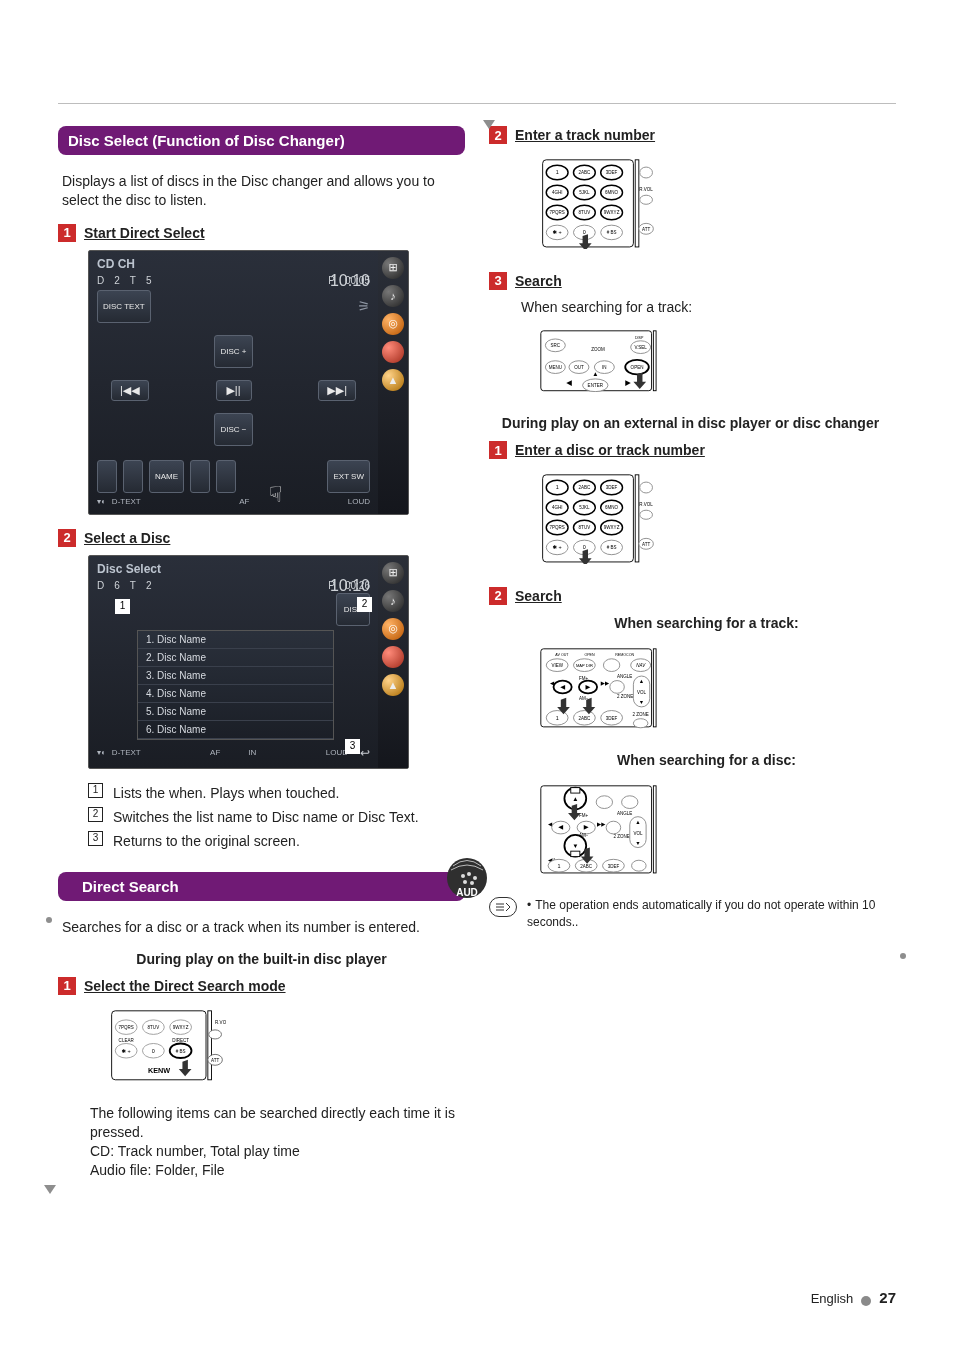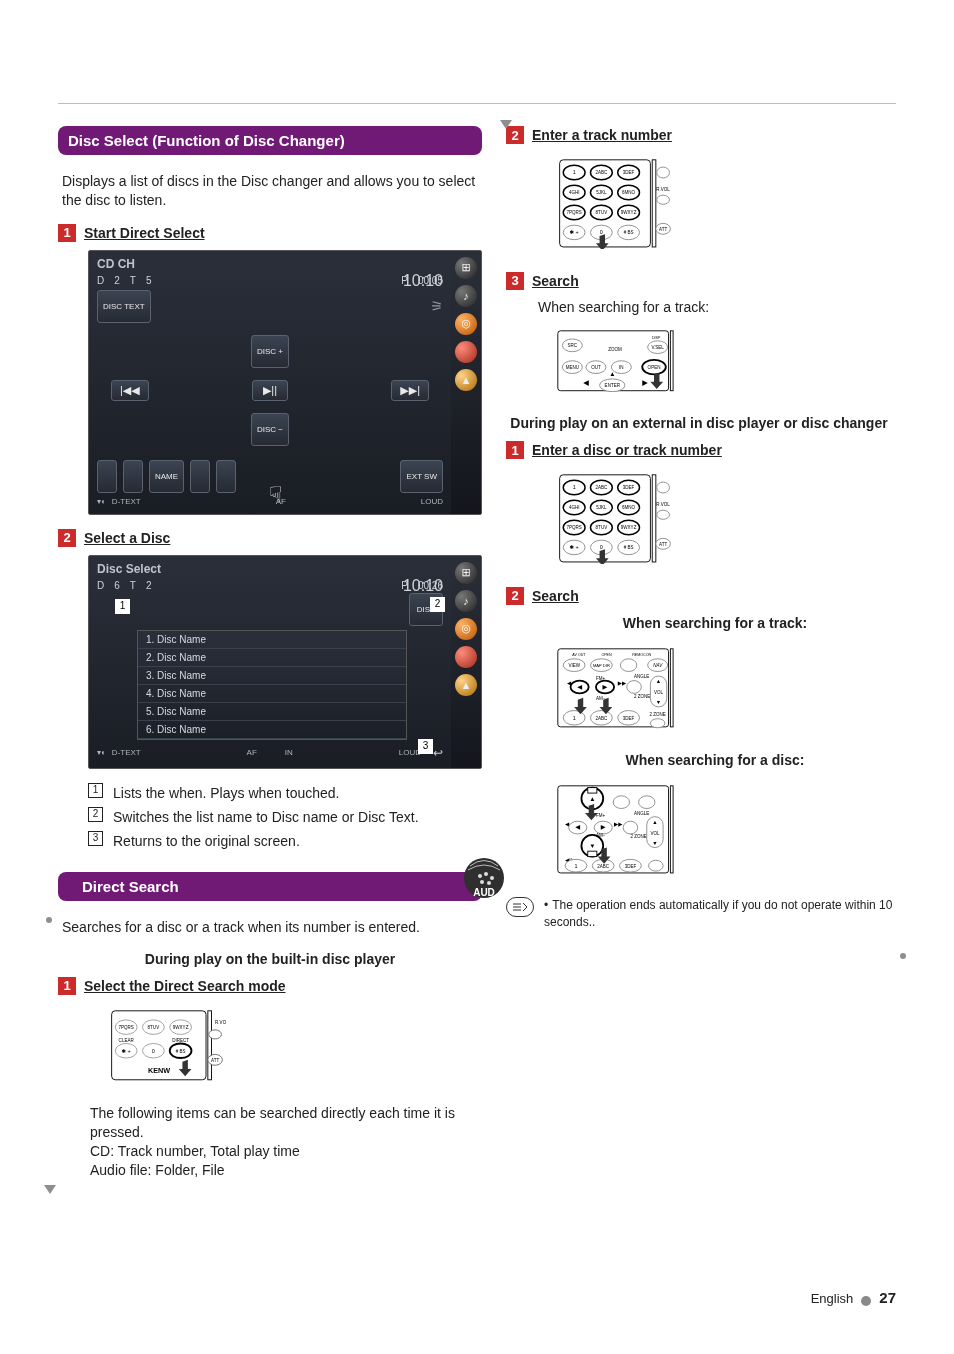--- a/index.html
+++ b/index.html
@@ -85,21 +85,21 @@
     text-align: center;
   }
   .screenshot {
     background: linear-gradient(180deg,#2a2f3a 0%,#1a1d24 100%);
     border: 1px solid #555;
     border-radius: 2px;
     color: #d6d6d6;
     font-size: 10px;
     position: relative;
     margin: 6px 0 14px 30px;
-    width: 394px;
+    width: 321px;
     display: flex;
   }
   .screenshot-main { flex: 1; padding: 6px 8px 8px 8px; position: relative; }
   .screenshot-side {
     width: 30px;
     background: linear-gradient(180deg,#2b2f38,#14161c);
     display: flex;
     flex-direction: column;
     align-items: center;
     gap: 6px;

